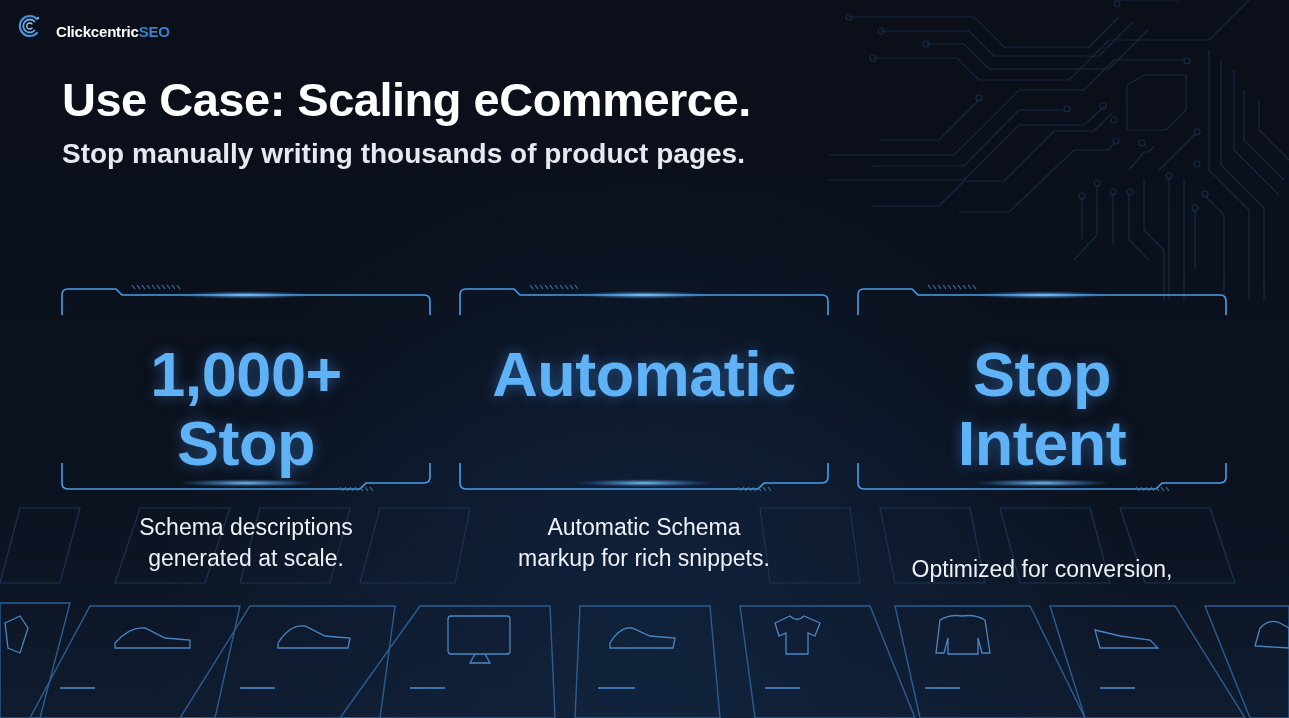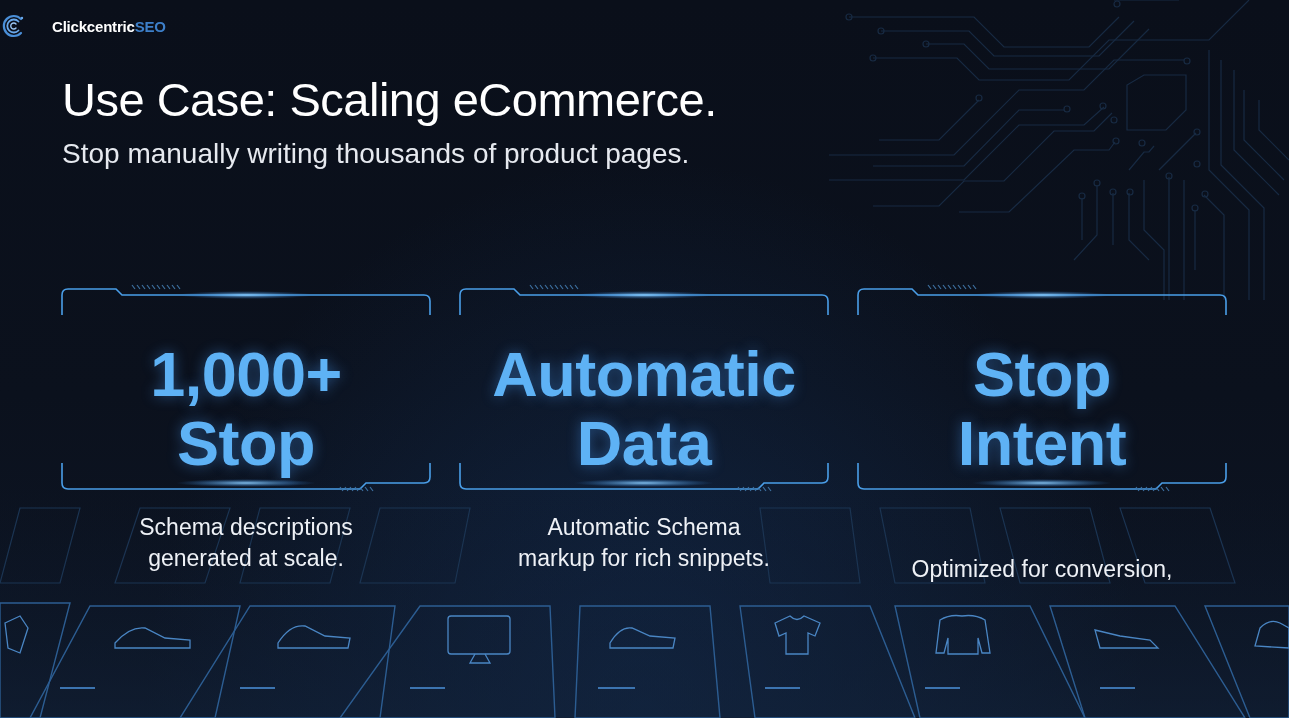--- a/index.html
+++ b/index.html
@@ -12,33 +12,33 @@
   .slide {
     position: absolute; inset: 0;
     background:
       radial-gradient(ellipse at 50% 100%, rgba(24,60,110,0.45) 0%, rgba(10,15,26,0) 55%),
       linear-gradient(180deg, #0a0f1a 0%, #0b111d 55%, #0d1626 100%);
     overflow: hidden;
   }
   
   .circuit { position: absolute; right: 0; top: 0; width: 460px; height: 300px; opacity: 0.75; }
   
-  .brand { position: absolute; left: 0; top: 12px; display: flex; align-items: center; gap: 24px; }
+  .brand { position: absolute; left: 16px; top: 12px; display: flex; align-items: flex-end; gap: 12px; }
   .brand-logo { width: 28px; height: 28px; }
   .brand-text { font-size: 15px; font-weight: 700; letter-spacing: -0.2px; }
   .brand-text .b1 { color: #ffffff; }
   .brand-text .b2 { color: #3d7fc9; }
   
   .title {
     position: absolute; left: 62px; top: 72px;
-    font-size: 47px; font-weight: 400; color: #ffffff; letter-spacing: -0.5px;
+    font-size: 47px; font-weight: 700; color: #ffffff; letter-spacing: -0.5px;
   }
   .subtitle {
     position: absolute; left: 62px; top: 138px;
-    font-size: 28px; color: #e6e9ef; font-weight: 400;
+    font-size: 28px; color: #e6e9ef; font-weight: 700;
   }
   
   .card {
     position: absolute; top: 285px; width: 372px; height: 208px;
   }
   .card svg.frame { position: absolute; inset: 0; width: 100%; height: 100%; overflow: visible; }
   .card-value {
     position: absolute; left: 0; right: 0; top: 30px;
     text-align: center; color: #5eb2f5;
     font-size: 63px; font-weight: 700; line-height: 69px;
@@ -221,21 +221,20 @@
       <ellipse cx="186" cy="198" rx="70" ry="4" fill="url(#glowT2)"></ellipse>
       <g stroke="#3d6f9f" stroke-width="1.2">
           <path d="M72 0 l3 4 M77 0 l3 4 M82 0 l3 4 M87 0 l3 4 M92 0 l3 4 M97 0 l3 4 M102 0 l3 4 M107 0 l3 4 M112 0 l3 4 M117 0 l3 4"></path>
         </g>
       <g stroke="#3d6f9f" stroke-width="1.2">
           <path d="M280 202 l3 4 M285 202 l3 4 M290 202 l3 4 M295 202 l3 4 M300 202 l3 4 M305 202 l3 4 M310 202 l3 4"></path>
         </g>
     </svg>
     <div class="card-value">
       <div>Automatic</div>
-      <div>Data</div>
     </div>
   </div>
   <div class="card-desc" style="left:458px;">
     <div>Automatic Schema</div>
     <div>markup for rich snippets.</div>
   </div>
 
   <div class="card" style="left:856px;">
     <svg class="frame" viewBox="0 0 372 208" fill="none">
       <defs>

